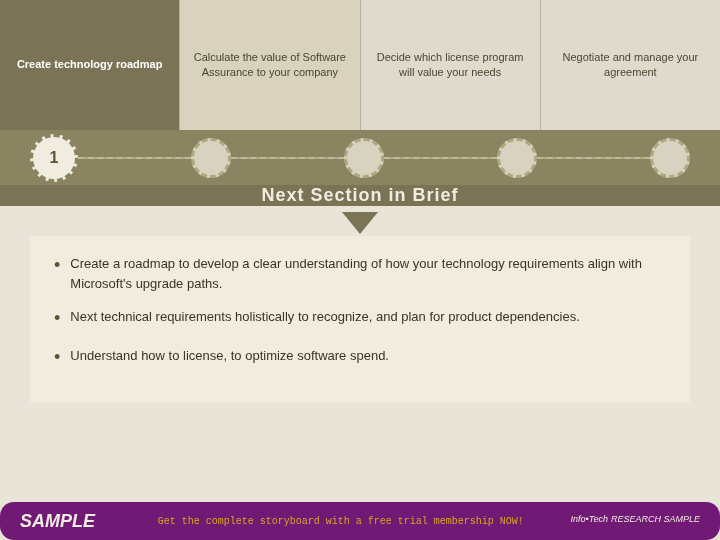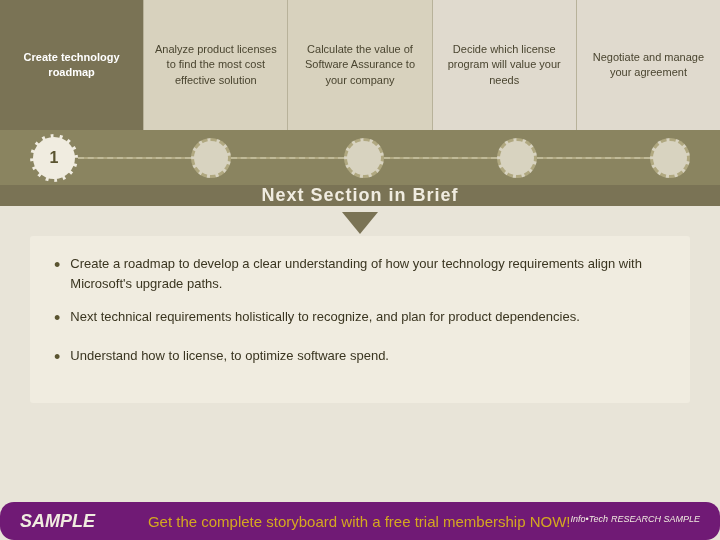--- a/index.html
+++ b/index.html
@@ -164,45 +164,43 @@
     .footer-sample {
       color: #f0ece0;
       font-size: 18px;
       font-weight: bold;
       font-style: italic;
       margin-right: 16px;
     }
 
     .footer-text {
       color: #d4a820;
-      font-size: 15px;
+      font-size: 10px;
       flex: 1;
-      text-align: right;
+      text-align: center;
+      font-family: Liberation Mono, monospace;
     }
 
     .footer-logo {
       color: #f0ece0;
       font-size: 11px;
       font-style: italic;
     }
 
     .footer-logo span {
       font-size: 9px;
       vertical-align: super;
     }
   </style>
 </head>
 <body>
 
 <div class="steps-banner">
   <div class="step-box active">
     <span>Create technology roadmap</span>
-  </div>
-  <div class="step-box lighter">
-    <span>Analyze product licenses to find the most cost effective solution</span>
   </div>
   <div class="step-box lighter">
     <span>Calculate the value of Software Assurance to your company</span>
   </div>
   <div class="step-box lightest">
     <span>Decide which license program will value your needs</span>
   </div>
   <div class="step-box lightest">
     <span>Negotiate and manage your agreement</span>
   </div>

